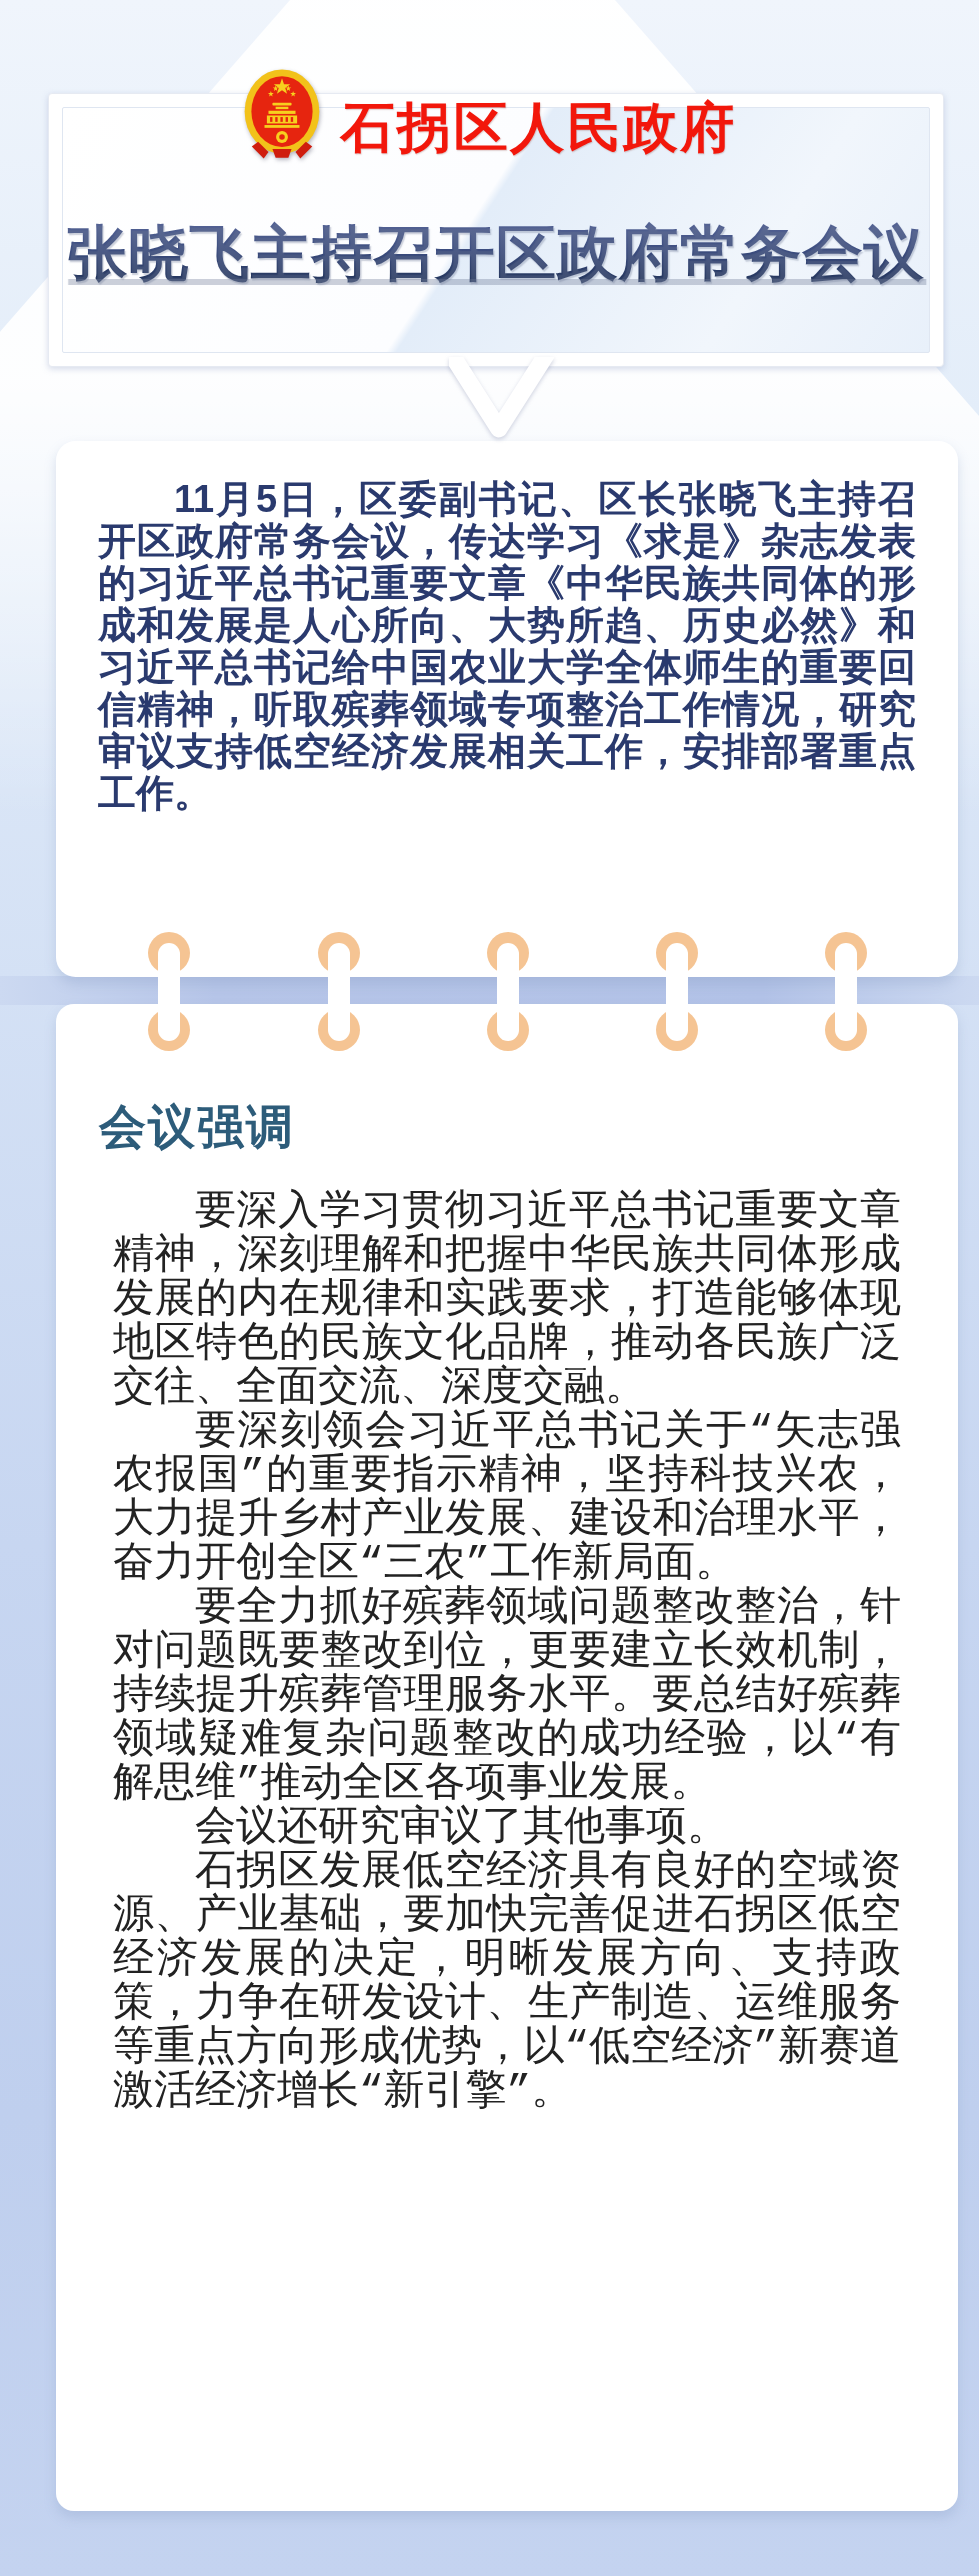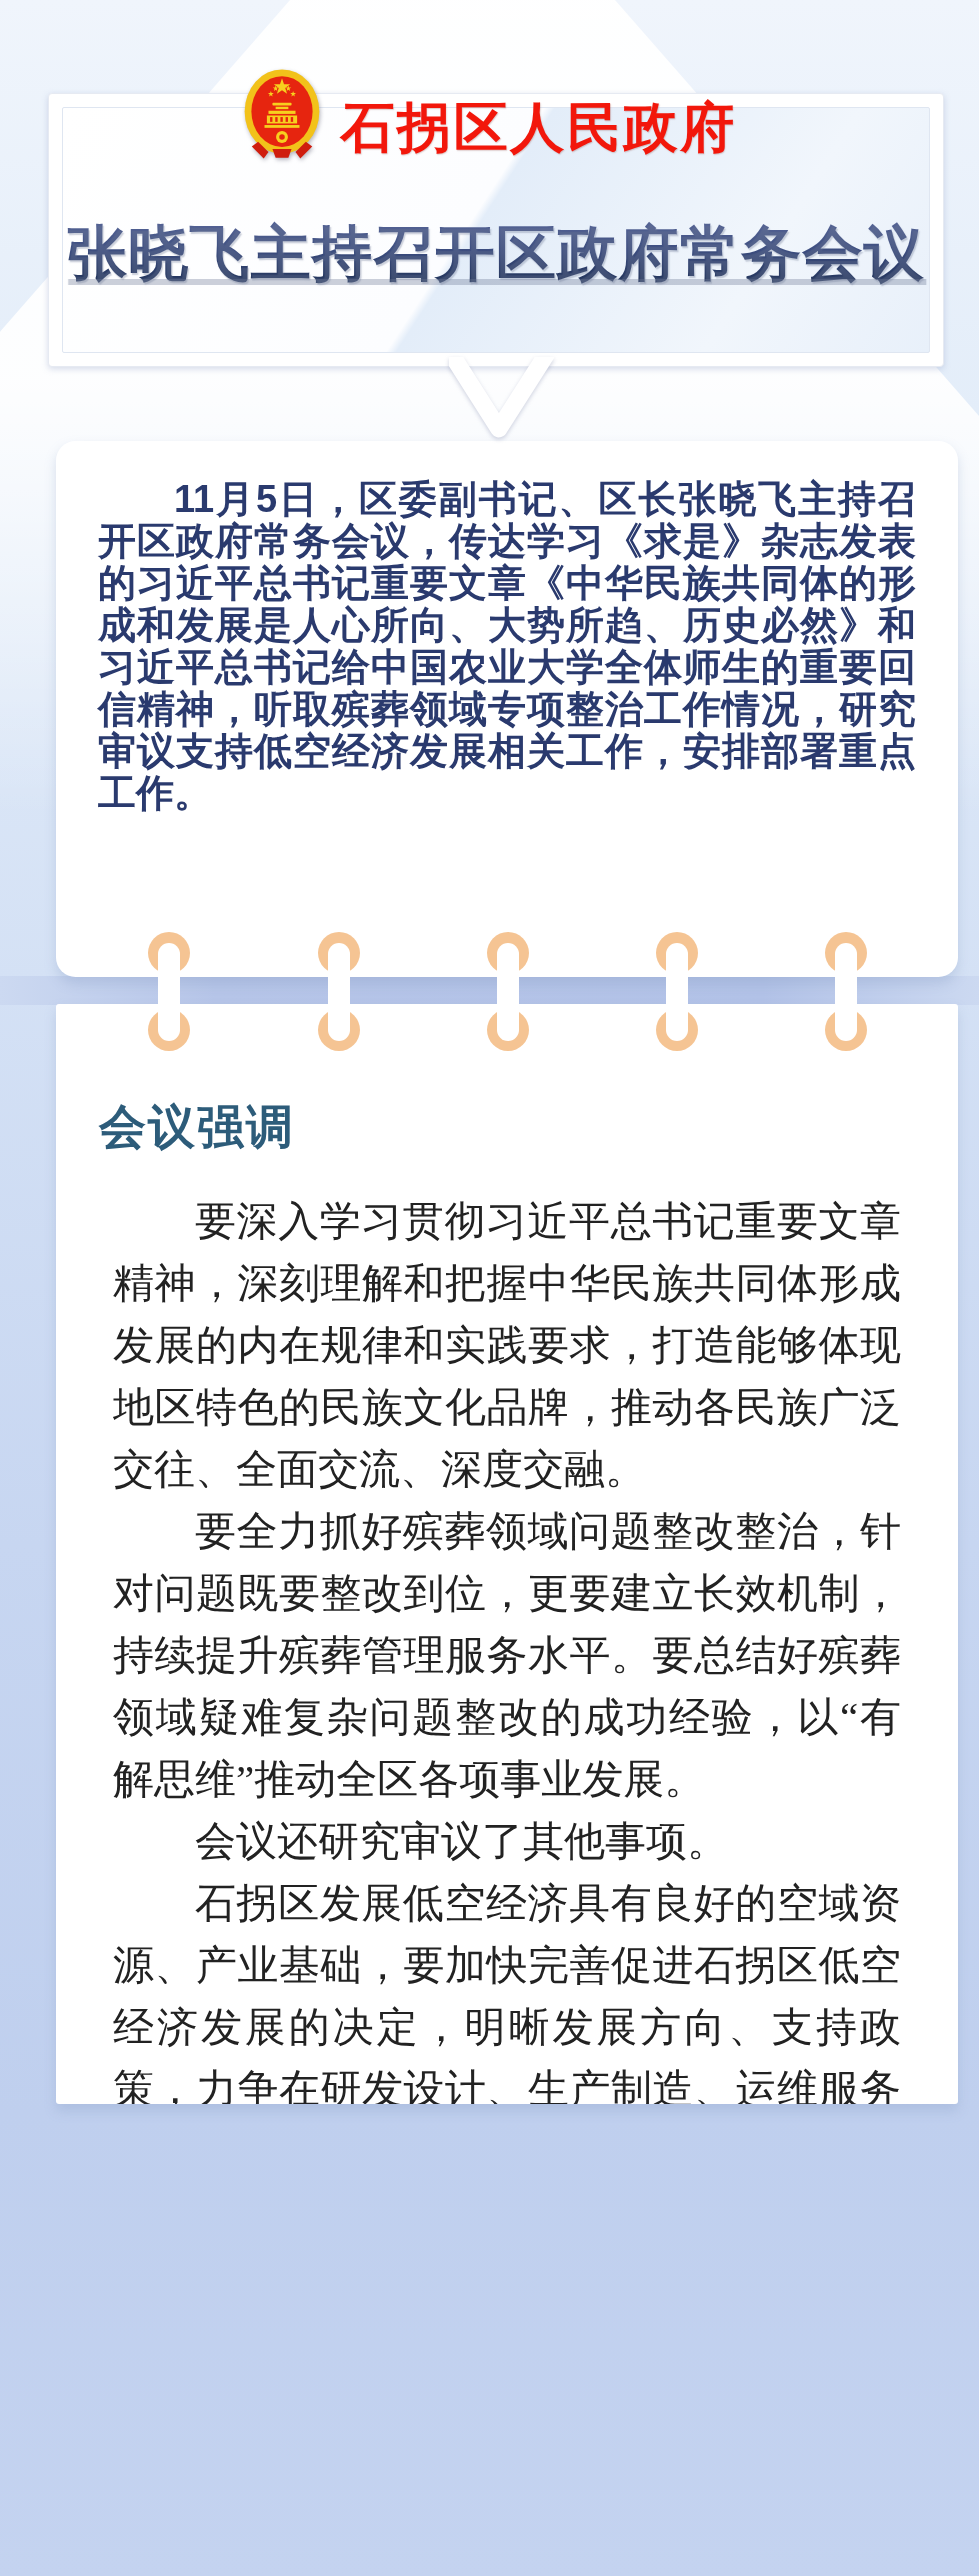--- a/index.html
+++ b/index.html
@@ -101,40 +101,40 @@
   }
   .ring .hole.top{top:0;}
   .ring .hole.bottom{bottom:0;}
   .ring .bar{
     position:absolute;left:9.8px;top:10.5px;width:22px;height:98px;
     border-radius:11px;background:#ffffff;
   }
 
   
   .body-card{
-    position:absolute;left:56px;top:1004px;width:902px;height:1100px;
-    background:#fff;border-radius:3px;
+    position:absolute;left:56px;top:1004px;width:902px;height:1507px;
+    background:#fff;border-radius:18px;
     box-shadow:0 6.5px 11.8px rgba(130,150,190,.28);
     z-index:1;overflow:hidden;box-sizing:border-box;padding-left:20px;
   }
   .section-heading{
     position:absolute;left:43px;top:98px;margin:0;
     font-size:47px;line-height:50px;font-weight:900;letter-spacing:2px;
     color:#2d5c7a;
   }
   .body-text{
     position:absolute;left:0;top:186px;width:100%;
     padding:0 57px;box-sizing:border-box;
   }
   .body-text p{
     margin:0;
-    font-size:41px;line-height:62px;
+    font-size:41px;line-height:44px;
     color:#222;
     text-align:justify;text-indent:2em;
-    font-family:Liberation Serif, serif;
+    font-family:Liberation Mono, monospace;
   }
 </style>
 </head>
 <body>
 
 <div class="page">
 
   <div class="bg-beam"></div>
   <div class="gap-band"></div>
 
@@ -209,20 +209,21 @@
         <span class="hole top"></span>
         <span class="hole bottom"></span>
         <span class="bar"></span>
       </div>
   </div>
 
   <section class="body-card">
     <h2 class="section-heading">会议强调</h2>
     <div class="body-text">
       <p>要深入学习贯彻习近平总书记重要文章精神，深刻理解和把握中华民族共同体形成发展的内在规律和实践要求，打造能够体现地区特色的民族文化品牌，推动各民族广泛交往、全面交流、深度交融。</p>
+      <p>要深刻领会习近平总书记关于“矢志强农报国”的重要指示精神，坚持科技兴农，大力提升乡村产业发展、建设和治理水平，奋力开创全区“三农”工作新局面。</p>
       <p>要全力抓好殡葬领域问题整改整治，针对问题既要整改到位，更要建立长效机制，持续提升殡葬管理服务水平。要总结好殡葬领域疑难复杂问题整改的成功经验，以“有解思维”推动全区各项事业发展。</p>
       <p>会议还研究审议了其他事项。</p>
       <p>石拐区发展低空经济具有良好的空域资源、产业基础，要加快完善促进石拐区低空经济发展的决定，明晰发展方向、支持政策，力争在研发设计、生产制造、运维服务等重点方向形成优势，以“低空经济”新赛道激活经济增长“新引擎”。</p>
     </div>
   </section>
 
 </div>
 
 
 </body></html>

